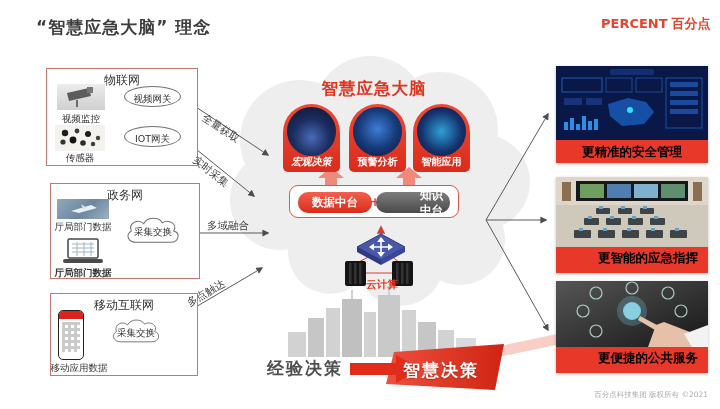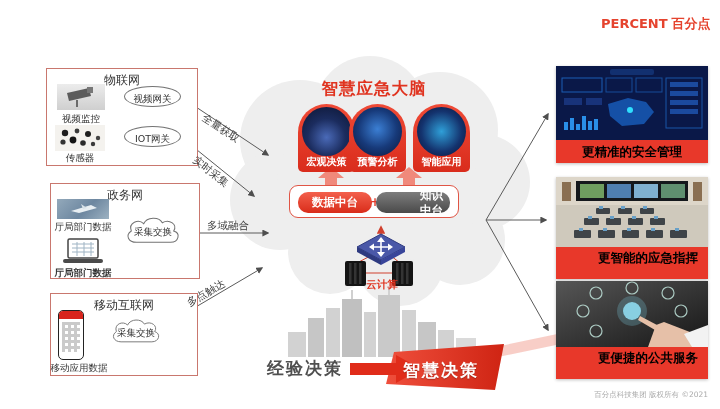--- a/index.html
+++ b/index.html
@@ -63,21 +63,21 @@
   .old-decision { left:267px; top:357px; font-size:17px; font-weight:bold; color:#4f4f4f; letter-spacing:2px; }
   .new-decision { left:403px; top:359px; font-size:17px; font-weight:bold; color:#ffffff; letter-spacing:2px;
                   text-shadow:0 1px 1px rgba(0,0,0,.25); }
 
   
   .card { left:556px; width:152px; box-shadow:0 1px 3px rgba(0,0,0,.25); }
   .card .card-img { width:152px; display:block; }
   .card .card-label { width:152px; background:#e8382a; color:#000000; text-align:center;
                       font-size:12.5px; font-weight:bold; }
   .lbl23 { height:23px; line-height:23px; }
-  .lbl22 { height:32px; line-height:22px;padding-left:32px; }
+  .lbl22 { height:26px; line-height:22px;padding-left:32px; }
 
   .phone-img { width:26px; height:50px; border:1.5px solid #222; border-radius:5px; background:#fff; position:relative; overflow:hidden; }
   .phone-img .bar { position:absolute; left:0; top:0; width:100%; height:8px; background:#d8241c; }
   .phone-img .grid { position:absolute; left:3px; top:11px; width:18px; height:30px;
       background:
         repeating-linear-gradient(to right, #b5b5b5 0 3px, transparent 3px 6px),
         repeating-linear-gradient(to bottom, #b5b5b5 0 3px, transparent 3px 6px);
       opacity:.7; }
 </style>
 </head>
@@ -177,20 +177,21 @@
       <line x1="389" y1="295" x2="389" y2="287" stroke="#c9c9c9" stroke-width="1.5"></line>
     </g>
 
     <g>
       <polygon points="500,346 562,333 556,345 498,357" fill="#f5beb4" opacity="0.75"></polygon>
       <polygon points="394,352 504,344 495,390 386,384" fill="url(#ribbon)"></polygon>
       <polygon points="350,363 396,363 396,355 421,369 396,383 396,375 350,375" fill="#e02c1a"></polygon>
     </g>
   </svg>
 
+  <div class="abs slide-title">“智慧应急大脑” 理念</div>
   <div class="abs logo">
     <span>PERCENT</span><span class="zh">百分点</span>
   </div>
 
   <div class="abs src-box" style="left:46px; top:68px; width:152px; height:98px;">
     <div class="abs src-title">物联网</div>
   </div>
   <div class="abs img-ph camera-img" style="left:57px; top:84px;">
     <svg viewBox="0 0 48 26" width="48" height="26">
         <polygon points="10,9 32,4 34,12 12,17" fill="#5c5c5c"></polygon>
@@ -259,21 +260,21 @@
     <div class="abs cloud-text" style="left:0; top:10px;">采集交换</div>
   </div>
 
   <div class="abs flow-label" style="left:203px; top:110px; transform:rotate(33deg);">全量获取</div>
   <div class="abs flow-label" style="left:194px; top:152px; transform:rotate(38deg);">实时采集</div>
   <div class="abs flow-label" style="left:207px; top:219px;">多域融合</div>
   <div class="abs flow-label" style="left:188px; top:297px; transform:rotate(-30deg);">多点触达</div>
 
   <div class="abs brain-title">智慧应急大脑</div>
 
-  <div class="abs unit" style="left:298px;">
+  <div class="abs unit" style="left:283px;font-style:italic;">
     <div class="circle c1"></div>
     <div class="u-label">宏观决策</div>
   </div>
   <div class="abs unit" style="left:349px;">
     <div class="circle c2"></div>
     <div class="u-label">预警分析</div>
   </div>
   <div class="abs unit" style="left:413px;">
     <div class="circle c3"></div>
     <div class="u-label">智能应用</div>

